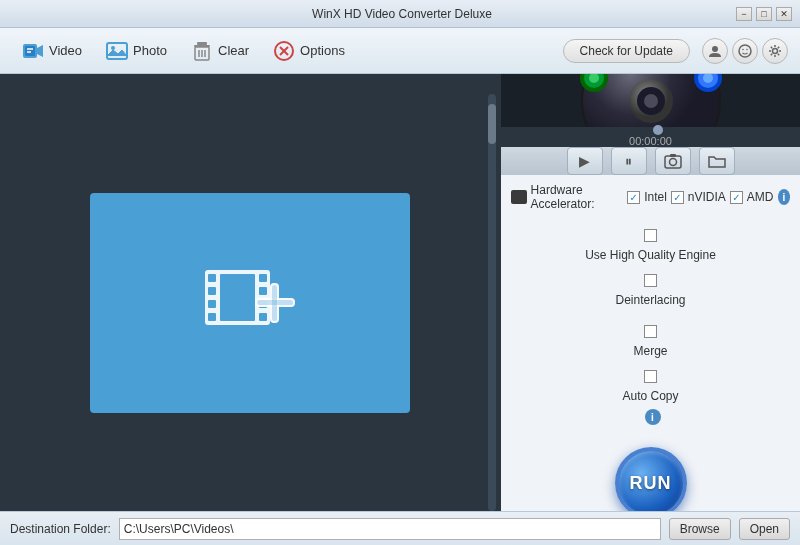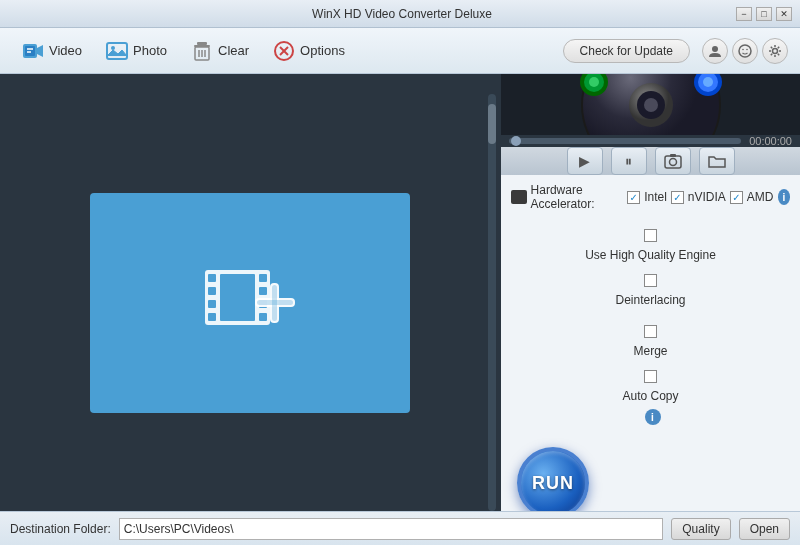--- a/index.html
+++ b/index.html
@@ -153,20 +153,21 @@
     }
 
     
     .progress-bar-area {
       height: 20px;
       background: #2a3540;
       display: flex;
       align-items: center;
       padding: 0 8px;
       gap: 8px;
+      flex-direction: column;
     }
     .progress-track {
       flex: 1;
       height: 6px;
       background: #4a5a6a;
       border-radius: 3px;
       position: relative;
     }
     .progress-thumb {
       width: 10px;
@@ -270,21 +271,21 @@
       align-items: center;
       justify-content: center;
       color: white;
       font-size: 10px;
       font-weight: bold;
       cursor: pointer;
     }
 
     .run-btn-container {
       display: flex;
-      justify-content: flex-start;
+      justify-content: center;
       padding: 4px 6px;
     }
 
     .run-btn {
       width: 72px;
       height: 72px;
       border-radius: 50%;
       background: radial-gradient(circle at 35% 35%, #6ab0f0, #1a60c0 60%, #0a3080);
       border: 4px solid #4a80d0;
       box-shadow: 0 4px 12px rgba(0,50,150,0.5), inset 0 2px 4px rgba(255,255,255,0.3);
@@ -601,15 +602,15 @@
         <button class="run-btn">RUN</button>
       </div>
     </div>
 
   </div>
 </div>
 
 <div class="status-bar">
   <span class="dest-label">Destination Folder:</span>
   <input class="dest-input" type="text" value="C:\Users\PC\Videos\" style="">
-  <button class="browse-btn">Quality</button>
+  <button class="browse-btn">Browse</button>
   <button class="open-btn">Open</button>
 </div>
 
 </body></html>

